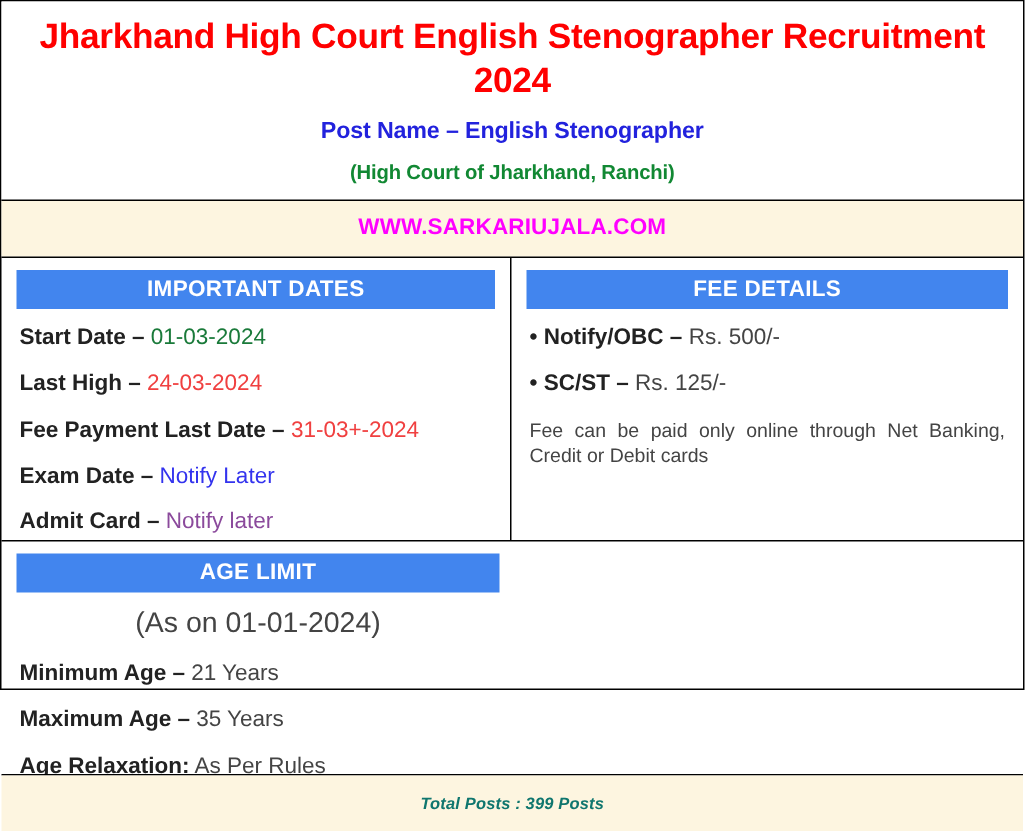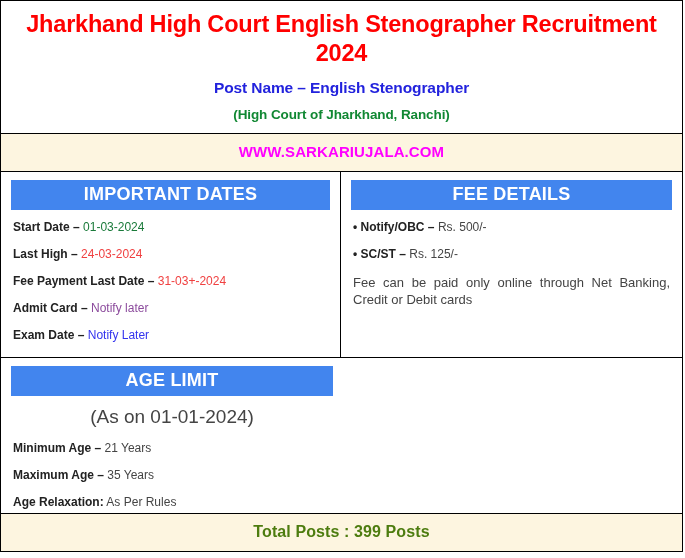--- a/index.html
+++ b/index.html
@@ -10,21 +10,21 @@
   body {
     font-family: "Liberation Sans", sans-serif;
     width: 685px;
     height: 558px;
     overflow: hidden;
     color: #333333;
   }
 
   .poster {
     width: 683px;
-    height: 552px;
+    height: 460px;
     border: 1px solid #000000;
     box-sizing: border-box;
     display: flex;
     flex-direction: column;
     background: #ffffff;
   }
 
   
   .header-block {
     padding: 9px 12px 11px 12px;
@@ -68,24 +68,25 @@
     text-align: center;
     padding: 9px 0 10px 0;
   }
   .site-url {
     font-size: 15px;
     font-weight: bold;
     color: #FF00FF;
     letter-spacing: 0.1px;
   }
   .total-posts {
-    font-size: 16px;
-    font-weight: bold;
-    color: #4d7c0f;
+    font-size: 11px;
+    font-weight: bold;
+    color: #0f766e;
     letter-spacing: 0.1px;
+    font-style: italic;
   }
 
   
   .panel-row {
     display: flex;
     width: 100%;
   }
   .panel-row.row-top { height: 188px; }
   .panel-row.row-bottom { height: 155px; }
 
@@ -98,34 +99,34 @@
     width: 341px;
     border-right: 1px solid #000000;
   }
   .panel.right {
     width: 342px;
   }
 
   .panel-head {
     background: #4285EE;
     color: #ffffff;
-    font-size: 18px;
+    font-size: 15px;
     font-weight: bold;
     text-align: center;
     padding: 4px 0 5px 0;
     letter-spacing: 0.2px;
   }
 
   .panel-body {
     padding: 10px 2px 0 2px;
   }
 
   
   .kv-line {
-    font-size: 12px;
+    font-size: 15px;
     line-height: 1.25;
     margin-bottom: 12px;
     color: #333333;
   }
   .kv-line:last-child { margin-bottom: 0; }
   .kv-key {
     font-weight: bold;
     color: #222222;
   }
   .kv-val { font-weight: normal; }
@@ -191,27 +192,27 @@
           <span class="kv-key">Last High –</span>
           <span class="kv-val val-red">24-03-2024</span>
         </div>
 
         <div class="kv-line">
           <span class="kv-key">Fee Payment Last Date –</span>
           <span class="kv-val val-red">31-03+-2024</span>
         </div>
 
         <div class="kv-line">
+          <span class="kv-key">Exam Date –</span>
+          <span class="kv-val val-blue">Notify Later</span>
+        </div>
+
+        <div class="kv-line">
           <span class="kv-key">Admit Card –</span>
           <span class="kv-val val-purple">Notify later</span>
-        </div>
-
-        <div class="kv-line">
-          <span class="kv-key">Exam Date –</span>
-          <span class="kv-val val-blue">Notify Later</span>
         </div>
 
       </div>
     </div>
 
     <div class="panel right">
       <div class="panel-head">FEE DETAILS</div>
       <div class="panel-body">
 
         <div class="kv-line">

